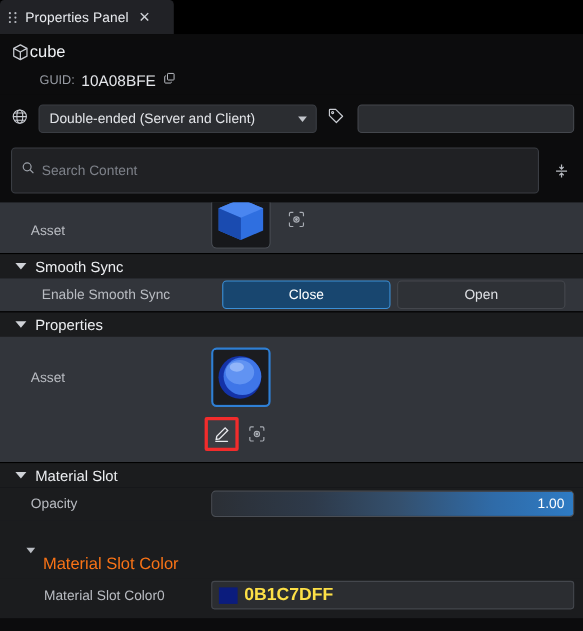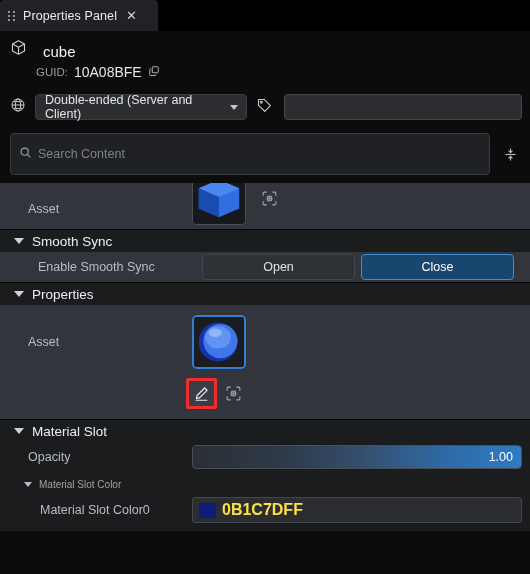--- a/index.html
+++ b/index.html
@@ -40,37 +40,37 @@
     grid-template-rows: 2px 2px 2px;
     gap: 2px 3px;
     margin-right: 1px;
   }
   .drag-dots i { width: 2px; height: 2px; background: #b9bcc2; border-radius: 50%; display:block; }
   .tab-title { font-size: 12.5px; color: #e8eaee; letter-spacing: .1px; }
   .tab-close { font-size: 13px; color: #cfd2d7; line-height: 1; margin-left: 2px; cursor: pointer; }
 
   
   .obj-head { padding: 8px 0 4px 10px; background:#0c0c0d; }
-  .obj-row { display: flex; align-items: flex-end; gap: 16px; }
+  .obj-row { display: flex; align-items: flex-start; gap: 0; }
   .obj-name { font-size: 15px; color: #f0f2f5; }
   .guid-row {
     display: flex; align-items: center; gap: 6px;
     margin: 3px 0 0 26px;
   }
   .guid-label { font-size: 11.5px; color: #9a9ea6; }
   .guid-value { font-size: 14px; color: #e4e6ea; }
 
   
   .net-row {
     display: flex; align-items: center; gap: 9px;
     padding: 9px 8px 9px 10px;
   }
   .select {
     flex: 0 0 auto;
-    width: 212px; height: 26px;
+    width: 253px; height: 26px;
     background: #2b2d31;
     border: 1px solid #3a3d43;
     border-radius: 4px;
     display: flex; align-items: center;
     padding: 0 8px 0 9px;
     font-size: 12.5px; color: #e3e5e9;
     justify-content: space-between;
     cursor: pointer;
   }
   .caret-sm {
@@ -242,21 +242,21 @@
     background: #2b2d31;
     border: 1px solid #44474d;
     border-radius: 3px;
     display: flex; align-items: center;
     gap: 6px; padding-left: 6px;
     cursor: pointer;
   }
   .swatch { width: 17px; height: 15px; flex: 0 0 auto; }
   .color-text { font-size: 16px; color: #fde047; font-weight: bold; }
   .sub-hdr { display: flex; align-items: center; gap: 7px; padding: 7px 0 5px 24px; background:#1b1c1e; cursor: pointer;}
-  .sub-title { font-size: 10px; color: #a3a3a3; }
+  .sub-title { font-size: 15px; color: #f97316; margin-top: 24px; }
   .slot-area { background: #1b1c1e; padding-bottom: 6px; }
 </style>
 </head>
 <body>
 
 <div id="app">
 
   <div class="tabbar">
     <div class="tab">
       <span class="drag-dots">
@@ -359,22 +359,22 @@
     </div>
 
     <div class="section-hdr">
       <span class="tri"></span>
       <span class="section-title">Smooth Sync</span>
     </div>
     <div class="card">
       <div class="prop-row">
         <div class="prop-label">Enable Smooth Sync</div>
         <div class="seg-wrap">
+          <div class="btn on">Close</div>
           <div class="btn off">Open</div>
-          <div class="btn on">Close</div>
         </div>
       </div>
     </div>
 
     <div class="section-hdr">
       <span class="tri"></span>
       <span class="section-title">Properties</span>
     </div>
     <div class="mat-card">
       <div class="mat-thumb-row">

